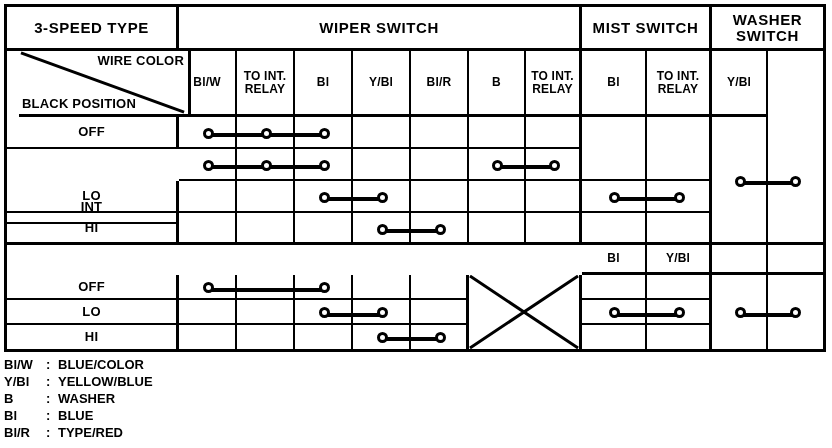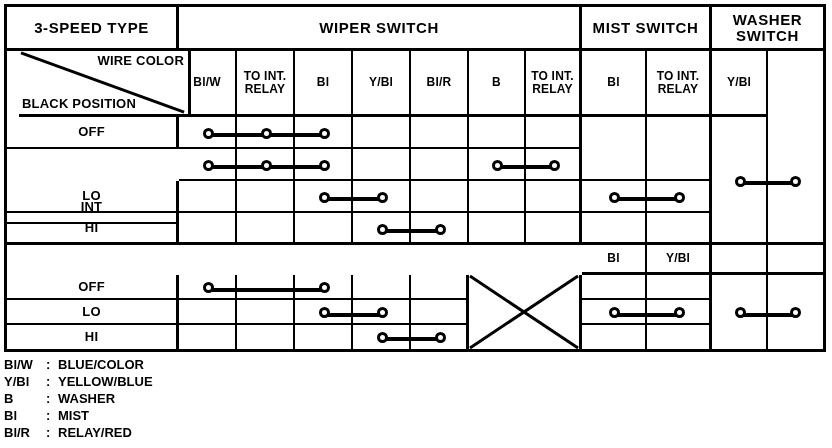--- a/index.html
+++ b/index.html
@@ -212,20 +212,20 @@
     <div class="lg">
       <span class="k">Bl/W</span><span class="s">:</span><span>BLUE/COLOR</span>
     </div>
     <div class="lg">
       <span class="k">Y/Bl</span><span class="s">:</span><span>YELLOW/BLUE</span>
     </div>
     <div class="lg">
       <span class="k">B</span><span class="s">:</span><span>WASHER</span>
     </div>
     <div class="lg">
-      <span class="k">Bl</span><span class="s">:</span><span>MIST</span>
-    </div>
-    <div class="lg">
-      <span class="k">Bl/R</span><span class="s">:</span><span>RELAY/RED</span>
+      <span class="k">Bl</span><span class="s">:</span><span>BLUE</span>
+    </div>
+    <div class="lg">
+      <span class="k">Bl/R</span><span class="s">:</span><span>TYPE/RED</span>
     </div>
   </div>
 
 </div>
 
 </body></html>

